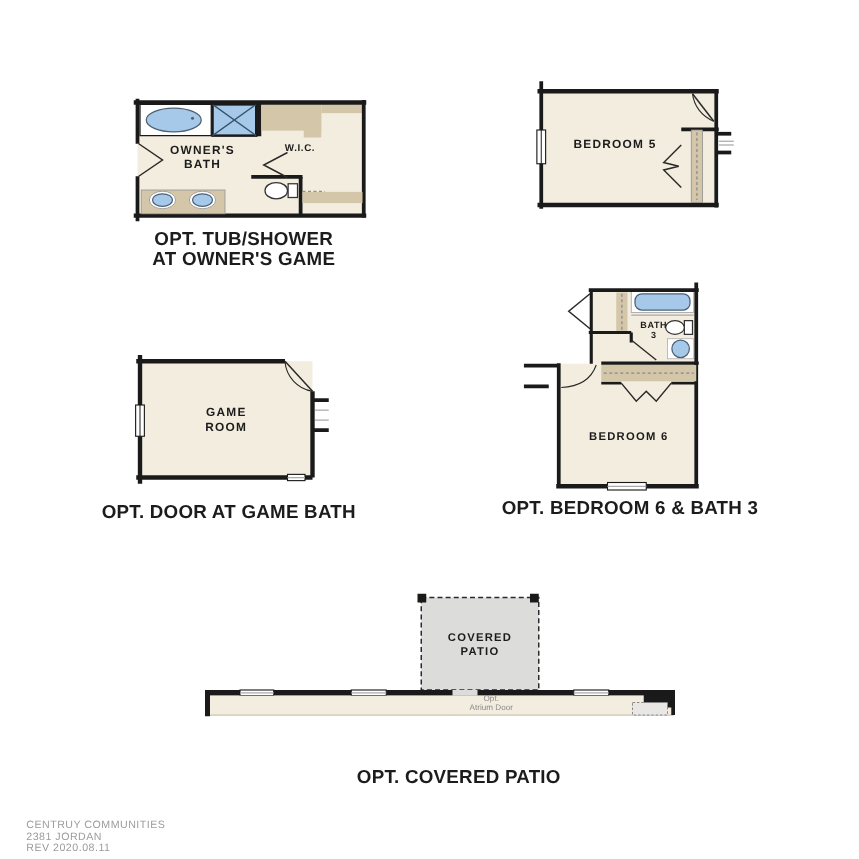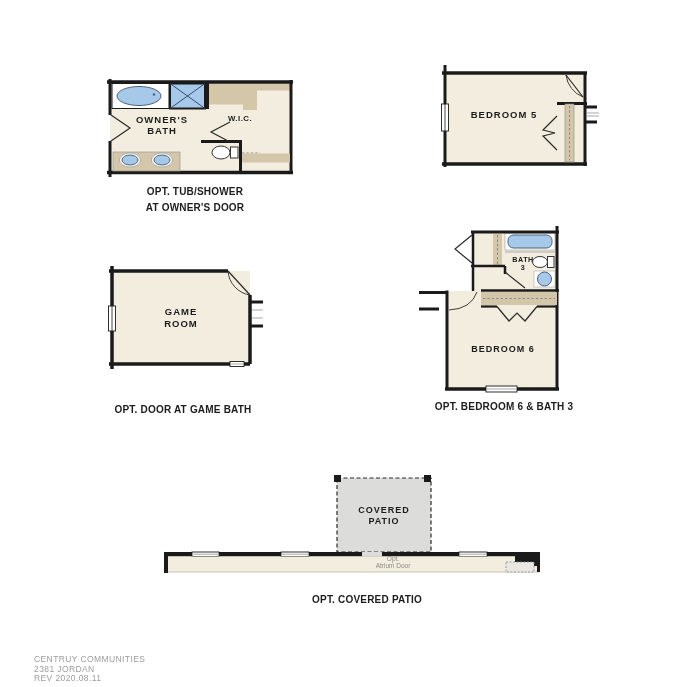--- a/index.html
+++ b/index.html
@@ -3,25 +3,25 @@
 <meta charset="utf-8">
 <style>
   html,body { margin:0; padding:0; background:#ffffff; }
   #sheet {
     position:relative; width:687px; height:687px; background:#ffffff;
     font-family:"Liberation Sans", sans-serif; overflow:hidden;text-decoration:underline;
   }
   .plan { position:absolute; }
   .caption {
     position:absolute; transform:translateX(-50%);
-    text-align:center; font-weight:bold; font-size:10px; line-height:15.5px;
+    text-align:center; font-weight:bold; font-size:15px; line-height:15.5px;
     letter-spacing:0.2px; color:#1c1c1c; white-space:nowrap;
   }
   .footer {
-    position:absolute; left:34px; top:655px;
+    position:absolute; left:21px; top:655px;
     font-size:8.5px; line-height:9.6px; letter-spacing:0.4px; color:#9c9c9c;
     white-space:nowrap;
   }
   svg { display:block; }
   .wall   { stroke:#1a1a1a; fill:none; }
   .floor  { fill:#f2edde; }
   .tan    { fill:#d3c6a9; }
   .blue   { fill:#a7c9e9; stroke:#4d6175; stroke-width:1; }
   .fixture{ fill:#ffffff; stroke:#333333; stroke-width:1; }
   .doorleaf { stroke:#2a2a2a; stroke-width:1.2; fill:none; }
@@ -84,24 +84,24 @@
       </g>
       <line class="dash" x1="152" y1="91" x2="170" y2="91"></line>
       <rect class="tan" x="152" y="91.5" width="48" height="9"></rect>
       <text class="rlabel" x="72" y="61" font-size="9.5" letter-spacing="1">OWNER'S</text>
       <text class="rlabel" x="72" y="72" font-size="9.5" letter-spacing="1">BATH</text>
       <text class="rlabel" x="150" y="59" font-size="7.8" letter-spacing="0.5">W.I.C.</text>
     </svg>
   </div>
   <div class="caption" style="left:195px; top:184px;">
     <div>OPT. TUB/SHOWER</div>
-    <div>AT OWNER'S DOOR</div>
-  </div>
-
-  <div class="plan" style="left:436px; top:52px;">
+    <div>AT OWNER'S GAME</div>
+  </div>
+
+  <div class="plan" style="left:424px; top:52px;">
     <svg width="172" height="124" viewBox="0 0 172 124">
       <rect class="floor" x="9" y="21" width="140" height="91"></rect>
       <g>
         <line class="wall" x1="6" y1="21" x2="151" y2="21" stroke-width="3.5"></line>
         <line class="wall" x1="9" y1="13" x2="9" y2="115" stroke-width="3"></line>
         <line class="wall" x1="6" y1="112" x2="151" y2="112" stroke-width="3.5"></line>
         <line class="wall" x1="149" y1="21" x2="149" y2="114" stroke-width="3"></line>
         <line class="wall" x1="149" y1="55" x2="161" y2="55" stroke-width="3"></line>
         <line class="wall" x1="149" y1="70" x2="161" y2="70" stroke-width="3"></line>
         <line class="wall" x1="121" y1="51.5" x2="151" y2="51.5" stroke-width="3"></line>
@@ -117,21 +117,21 @@
         <rect class="tan" x="129" y="52" width="9" height="58" stroke="#8a8a8a" stroke-width="0.6"></rect>
         <line class="dash" x1="133.5" y1="54" x2="133.5" y2="108"></line>
         <path d="M 121 64 L 107 78 L 119 81 L 107 84 L 121 98" class="doorleaf"></path>
       </g>
       <line class="doorleaf" x1="130" y1="23" x2="147" y2="45"></line>
       <path class="doorarc" d="M 130 23 A 27 27 0 0 0 147 45"></path>
       <text class="rlabel" x="68" y="66" font-size="9.5" letter-spacing="1">BEDROOM 5</text>
     </svg>
   </div>
 
-  <div class="plan" style="left:94px; top:262px;">
+  <div class="plan" style="left:94px; top:280px;">
     <svg width="180" height="122" viewBox="0 0 180 122">
       <rect class="floor" x="18" y="9" width="138" height="94"></rect>
       <g>
         <line class="wall" x1="15" y1="9" x2="134" y2="9" stroke-width="3.5"></line>
         <line class="wall" x1="18" y1="4" x2="18" y2="107" stroke-width="3.5"></line>
         <line class="wall" x1="15" y1="102" x2="156" y2="102" stroke-width="3.5"></line>
         <line class="wall" x1="156" y1="33" x2="156" y2="102" stroke-width="3.5"></line>
         <line class="wall" x1="156" y1="40" x2="169" y2="40" stroke-width="3"></line>
         <line class="wall" x1="156" y1="64" x2="169" y2="64" stroke-width="3"></line>
       </g>
@@ -242,21 +242,21 @@
       <rect x="8" y="83" width="4" height="21" fill="#1a1a1a"></rect>
       <rect x="359" y="83" width="24" height="14" fill="#1a1a1a"></rect>
       <rect x="350" y="93" width="28" height="10" fill="#e8e7e3" stroke="#888888" stroke-width="0.8" stroke-dasharray="2,1.5"></rect>
       <rect x="381" y="83" width="3" height="20" fill="#1a1a1a"></rect>
       <text class="rlabel" x="228" y="44" font-size="9" letter-spacing="1">COVERED</text>
       <text class="rlabel" x="228" y="55" font-size="9" letter-spacing="1">PATIO</text>
       <text class="slabel" x="237" y="92" font-size="6.5">Opt.</text>
       <text class="slabel" x="237" y="99" font-size="6.5">Atrium Door</text>
     </svg>
   </div>
-  <div class="caption" style="left:367px; top:592px;">
+  <div class="caption" style="left:367px; top:614px;">
     <div>OPT. COVERED PATIO</div>
   </div>
 
   <div class="footer">
     <div>CENTRUY COMMUNITIES</div>
     <div>2381 JORDAN</div>
     <div>REV 2020.08.11</div>
   </div>
 
 </div>

